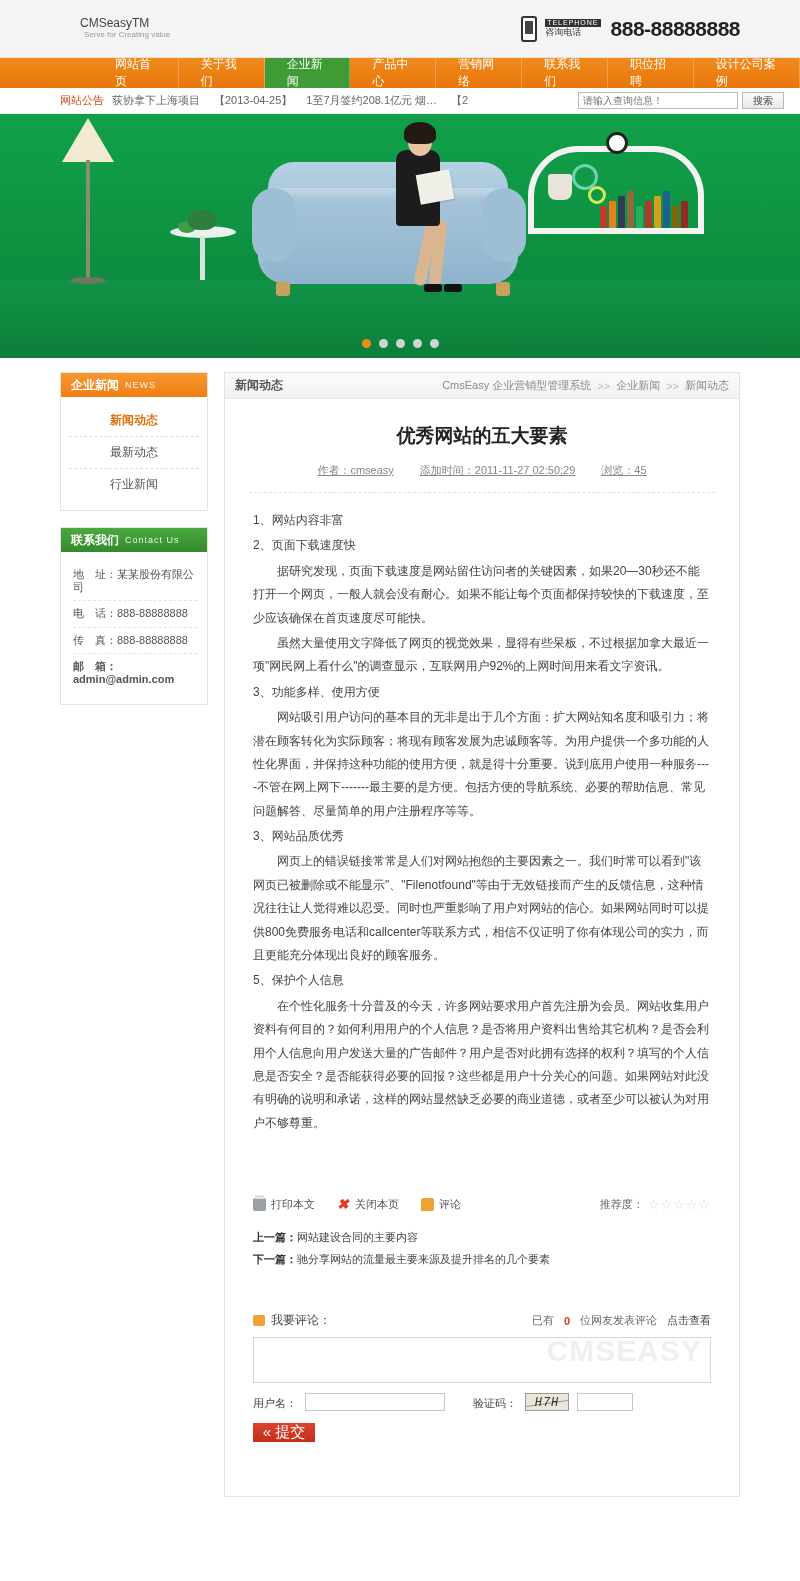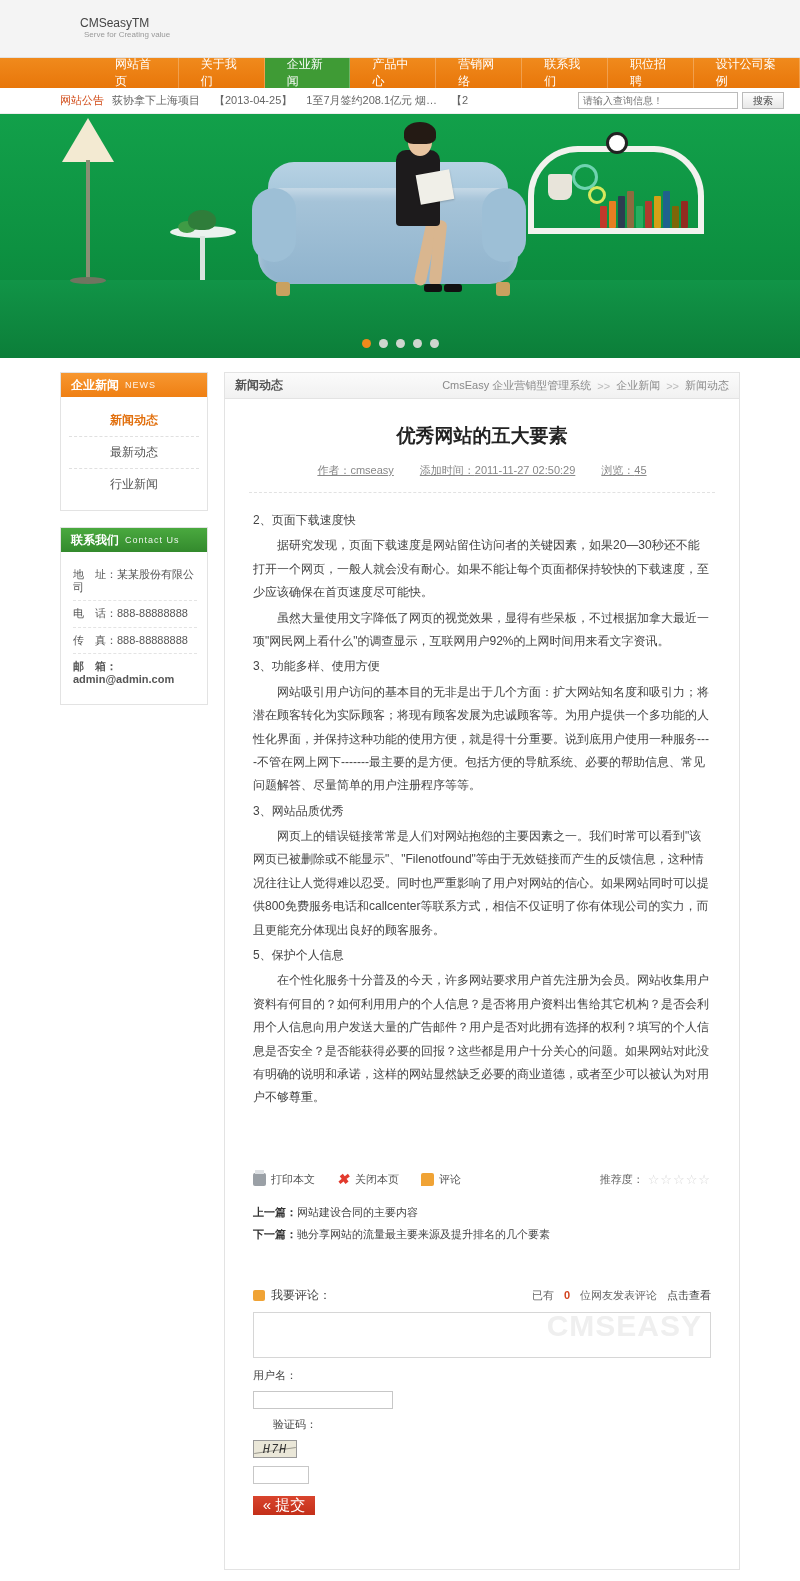--- a/index.html
+++ b/index.html
@@ -213,21 +213,21 @@
     margin-top: 8px; width: 100%; height: 46px; border:1px solid #d6d6d6;
     background: #fff; position:relative; overflow:hidden;
   }
   .cmt-area .wm {
     position:absolute; right: 8px; top: -4px; font-size: 30px; font-weight:bold; color:#efefef; letter-spacing:1px;
   }
   .cmt-area textarea {
     width:100%; height:100%; border:none; resize:none; background:transparent; outline:none;
     font-family:"Liberation Sans",sans-serif; font-size: 12px; padding: 4px;
   }
-  .cmt-fields { margin-top: 10px; display:flex; align-items:flex-start; gap: 8px; font-size: 11px; color:#444;flex-direction:column;}
+  .cmt-fields { margin-top: 10px; display:flex; align-items:flex-end; gap: 8px; font-size: 11px; color:#444;}
   .cmt-fields input.txt { height:18px; border:1px solid #c7c7c7; width: 140px; font-size:11px; padding:0 4px;}
   .cmt-fields input.code { width: 56px; }
   .captcha {
     width: 44px; height: 18px; border:1px solid #999; background:#eae7d8;
     font-family:"Liberation Mono", monospace; font-size: 12px; text-align:center; line-height:18px;
     letter-spacing: 1px; color:#333; font-style: italic; position:relative; overflow:hidden;
   }
   .captcha:after{content:"";position:absolute;left:0;top:9px;width:100%;height:1px;background:rgba(0,0,0,.35);transform:rotate(-8deg);}
   .submit-btn {
     margin-top: 12px; width: 62px; height: 19px; border:none; cursor:pointer;
@@ -241,20 +241,28 @@
 <div class="page">
 
   <div class="header">
     <div class="logo-block">
       <div class="logo-row">
         <span class="cms">CMS</span>
         <span class="easy">easy</span>
         <span class="tm">TM</span>
       </div>
       <div class="logo-sub">Serve for Creating value</div>
+    </div>
+    <div class="phone-area">
+      <div class="phone-icon"></div>
+      <div class="phone-label">
+        <div class="en">TELEPHONE</div>
+        <div>咨询电话</div>
+      </div>
+      <div class="phone-num">888-88888888</div>
     </div>
   </div>
 
   <div class="nav">
     <a href="#">网站首页</a>
     <a href="#">关于我们</a>
     <a href="#" class="active">企业新闻</a>
     <a href="#">产品中心</a>
     <a href="#">营销网络</a>
     <a href="#">联系我们</a>
@@ -375,20 +383,21 @@
           </span>
           <span>
             <span>添加时间：</span><span>2011-11-27 02:50:29</span>
           </span>
           <span>
             <span>浏览：</span><span>45</span>
           </span>
         </div>
 
         <div class="art-body">
+          <p>1、网站内容非富</p>
           <p>2、页面下载速度快</p>
           <p class="ind">据研究发现，页面下载速度是网站留住访问者的关键因素，如果20—30秒还不能打开一个网页，一般人就会没有耐心。如果不能让每个页面都保持较快的下载速度，至少应该确保在首页速度尽可能快。</p>
           <p class="ind">虽然大量使用文字降低了网页的视觉效果，显得有些呆板，不过根据加拿大最近一项"网民网上看什么"的调查显示，互联网用户92%的上网时间用来看文字资讯。</p>
           <p>3、功能多样、使用方便</p>
           <p class="ind">网站吸引用户访问的基本目的无非是出于几个方面：扩大网站知名度和吸引力；将潜在顾客转化为实际顾客；将现有顾客发展为忠诚顾客等。为用户提供一个多功能的人性化界面，并保持这种功能的使用方便，就是得十分重要。说到底用户使用一种服务----不管在网上网下-------最主要的是方便。包括方便的导航系统、必要的帮助信息、常见问题解答、尽量简单的用户注册程序等等。</p>
           <p>3、网站品质优秀</p>
           <p class="ind">网页上的错误链接常常是人们对网站抱怨的主要因素之一。我们时常可以看到"该网页已被删除或不能显示"、"Filenotfound"等由于无效链接而产生的反馈信息，这种情况往往让人觉得难以忍受。同时也严重影响了用户对网站的信心。如果网站同时可以提供800免费服务电话和callcenter等联系方式，相信不仅证明了你有体现公司的实力，而且更能充分体现出良好的顾客服务。</p>
           <p>5、保护个人信息</p>
           <p class="ind">在个性化服务十分普及的今天，许多网站要求用户首先注册为会员。网站收集用户资料有何目的？如何利用用户的个人信息？是否将用户资料出售给其它机构？是否会利用个人信息向用户发送大量的广告邮件？用户是否对此拥有选择的权利？填写的个人信息是否安全？是否能获得必要的回报？这些都是用户十分关心的问题。如果网站对此没有明确的说明和承诺，这样的网站显然缺乏必要的商业道德，或者至少可以被认为对用户不够尊重。</p>
         </div>

